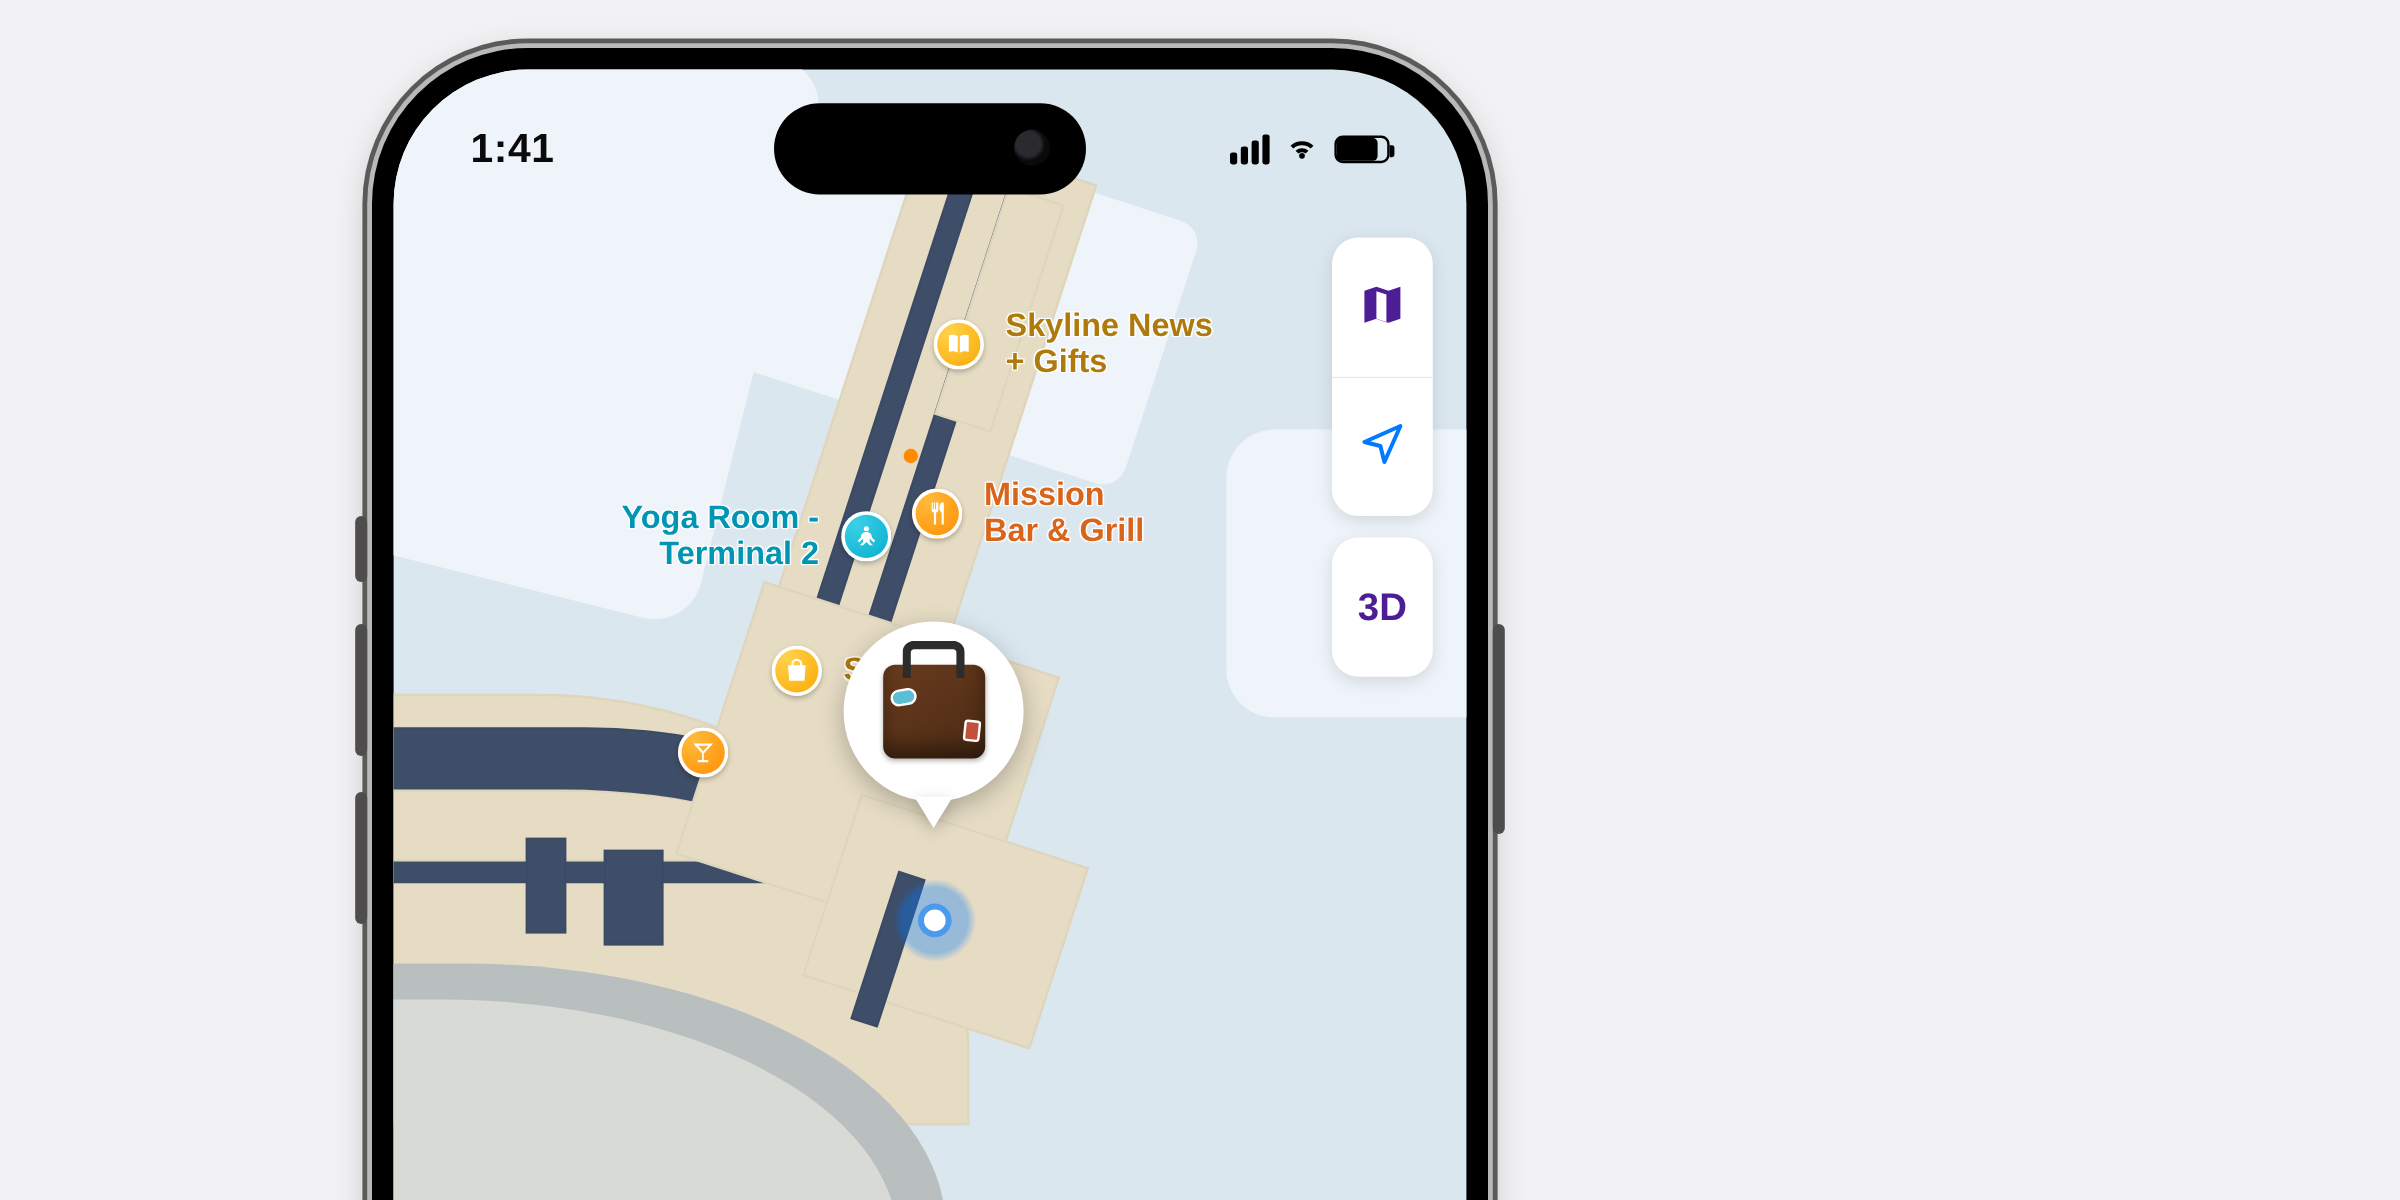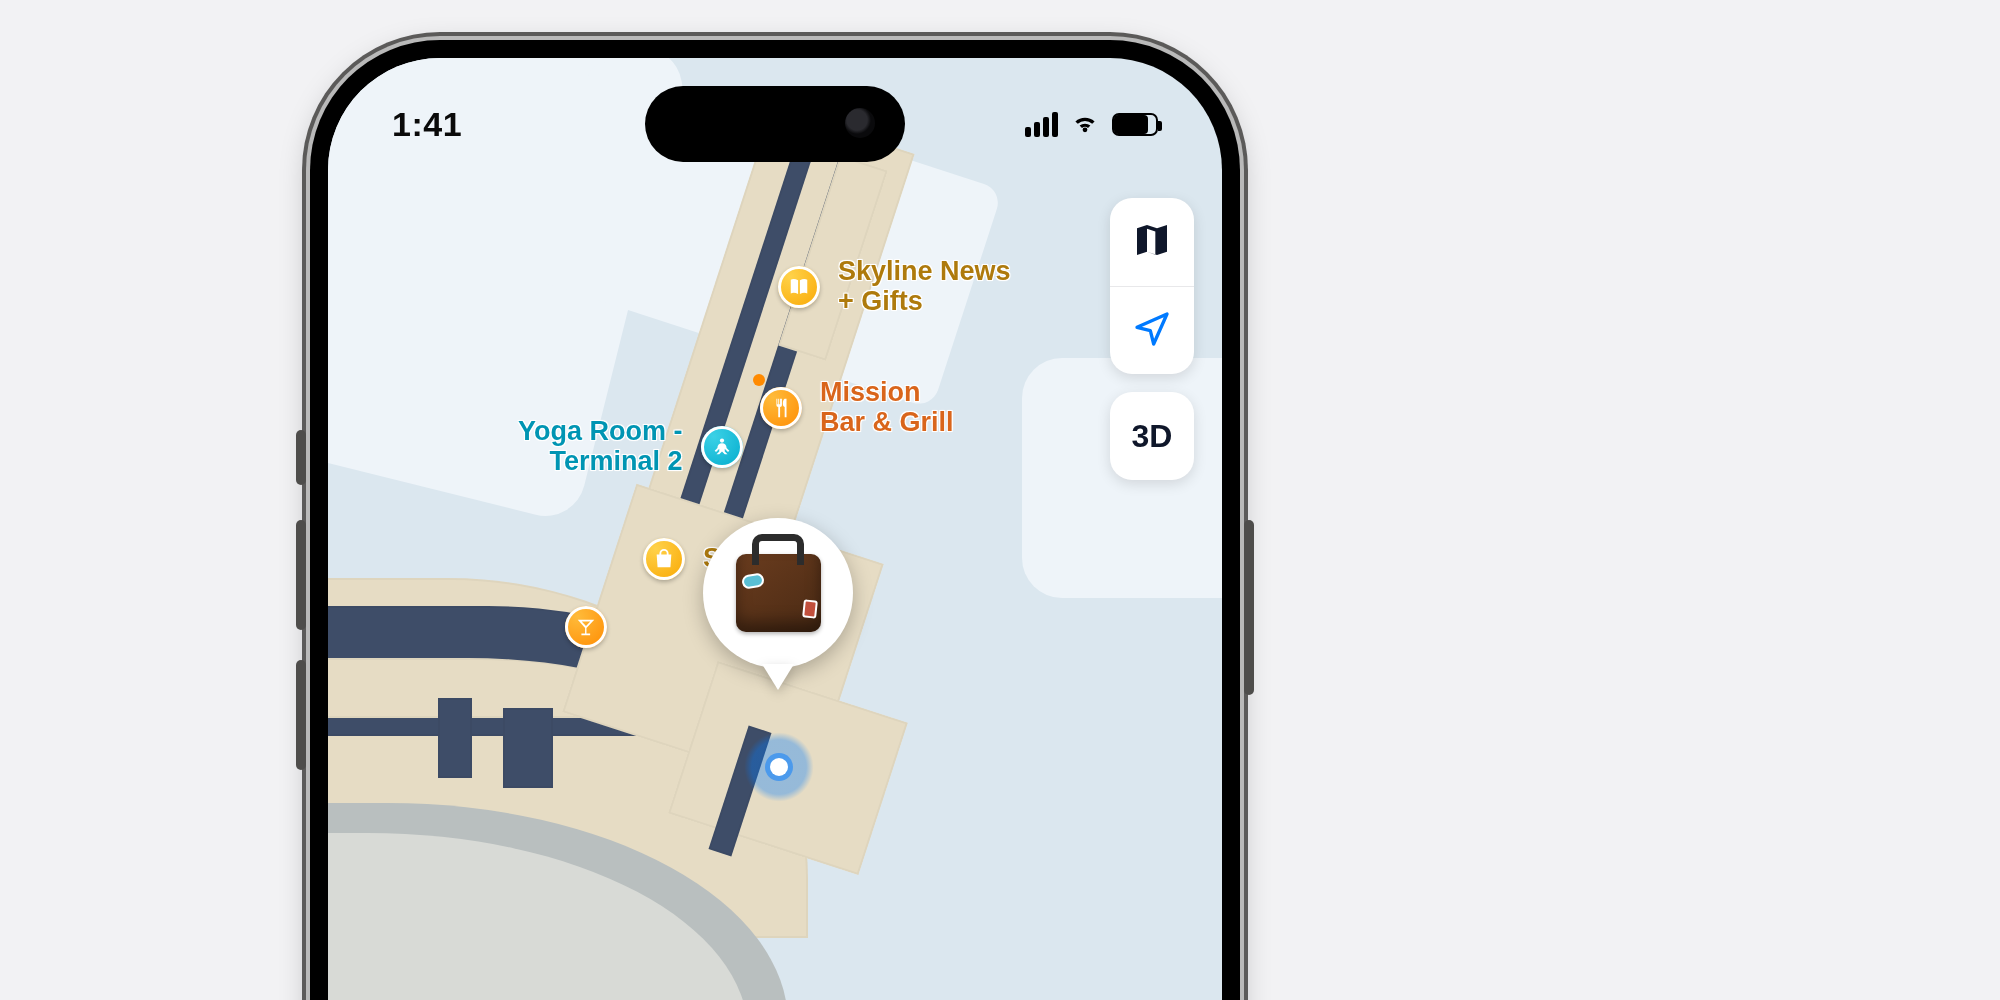--- a/index.html
+++ b/index.html
@@ -153,23 +153,23 @@
   .controls {
     position:absolute; right:28px; top:140px; z-index:40;
     display:flex; flex-direction:column; gap:18px;
   }
   .ctrl-group {
     background:#fff; border-radius:22px;
     box-shadow: 0 4px 14px rgba(0,0,0,.12);
     overflow:hidden;
   }
   .ctrl-btn {
-    width:84px; height:88px;
+    width:84px; height:116px;
     display:flex; align-items:center; justify-content:center;
-    cursor:pointer; color:#0f172a;
+    cursor:pointer; color:#4c1d95;
   }
   .ctrl-group .ctrl-btn + .ctrl-btn { border-top:1px solid #e8e8ea; }
   .ctrl-btn svg { width:40px; height:40px; fill: currentColor; }
   .ctrl-btn .txt { font-size:32px; font-weight:600; }
 
   
   .page-clip { position:absolute; inset:0; overflow:hidden; }
 </style>
 </head>
 <body>
@@ -211,21 +211,21 @@
       <div class="poi" style="left:450px;top:199px;">
         <span class="pin yellow">
           <svg viewBox="0 0 24 24">
               <path d="M3 4c2-1 5-1 8 .5v15C8 18 5 18 3 19V4zm18 0v15c-2-1-5-1-8 .5v-15C16 3 19 3 21 4z"></path>
             </svg>
         </span>
         <span class="label yellow">Skyline News
 + Gifts</span>
       </div>
 
-      <div class="poi" style="left:432px;top:320px;justify-content:center;">
+      <div class="poi" style="left:432px;top:340px;justify-content:center;">
         <span class="pin orange">
           <svg viewBox="0 0 24 24">
               <path d="M7 2v7a2 2 0 0 0 2 2v11h2V11a2 2 0 0 0 2-2V2h-2v6h-1V2H9v6H8V2H7zm9 0c-1.5 1-2 3-2 5s.5 3 2 4v11h2V2h-2z"></path>
             </svg>
         </span>
         <span class="label orange">Mission
 Bar &amp; Grill</span>
       </div>
 
       <div class="poi" style="left:190px;top:359px;flex-direction:row-reverse;">

